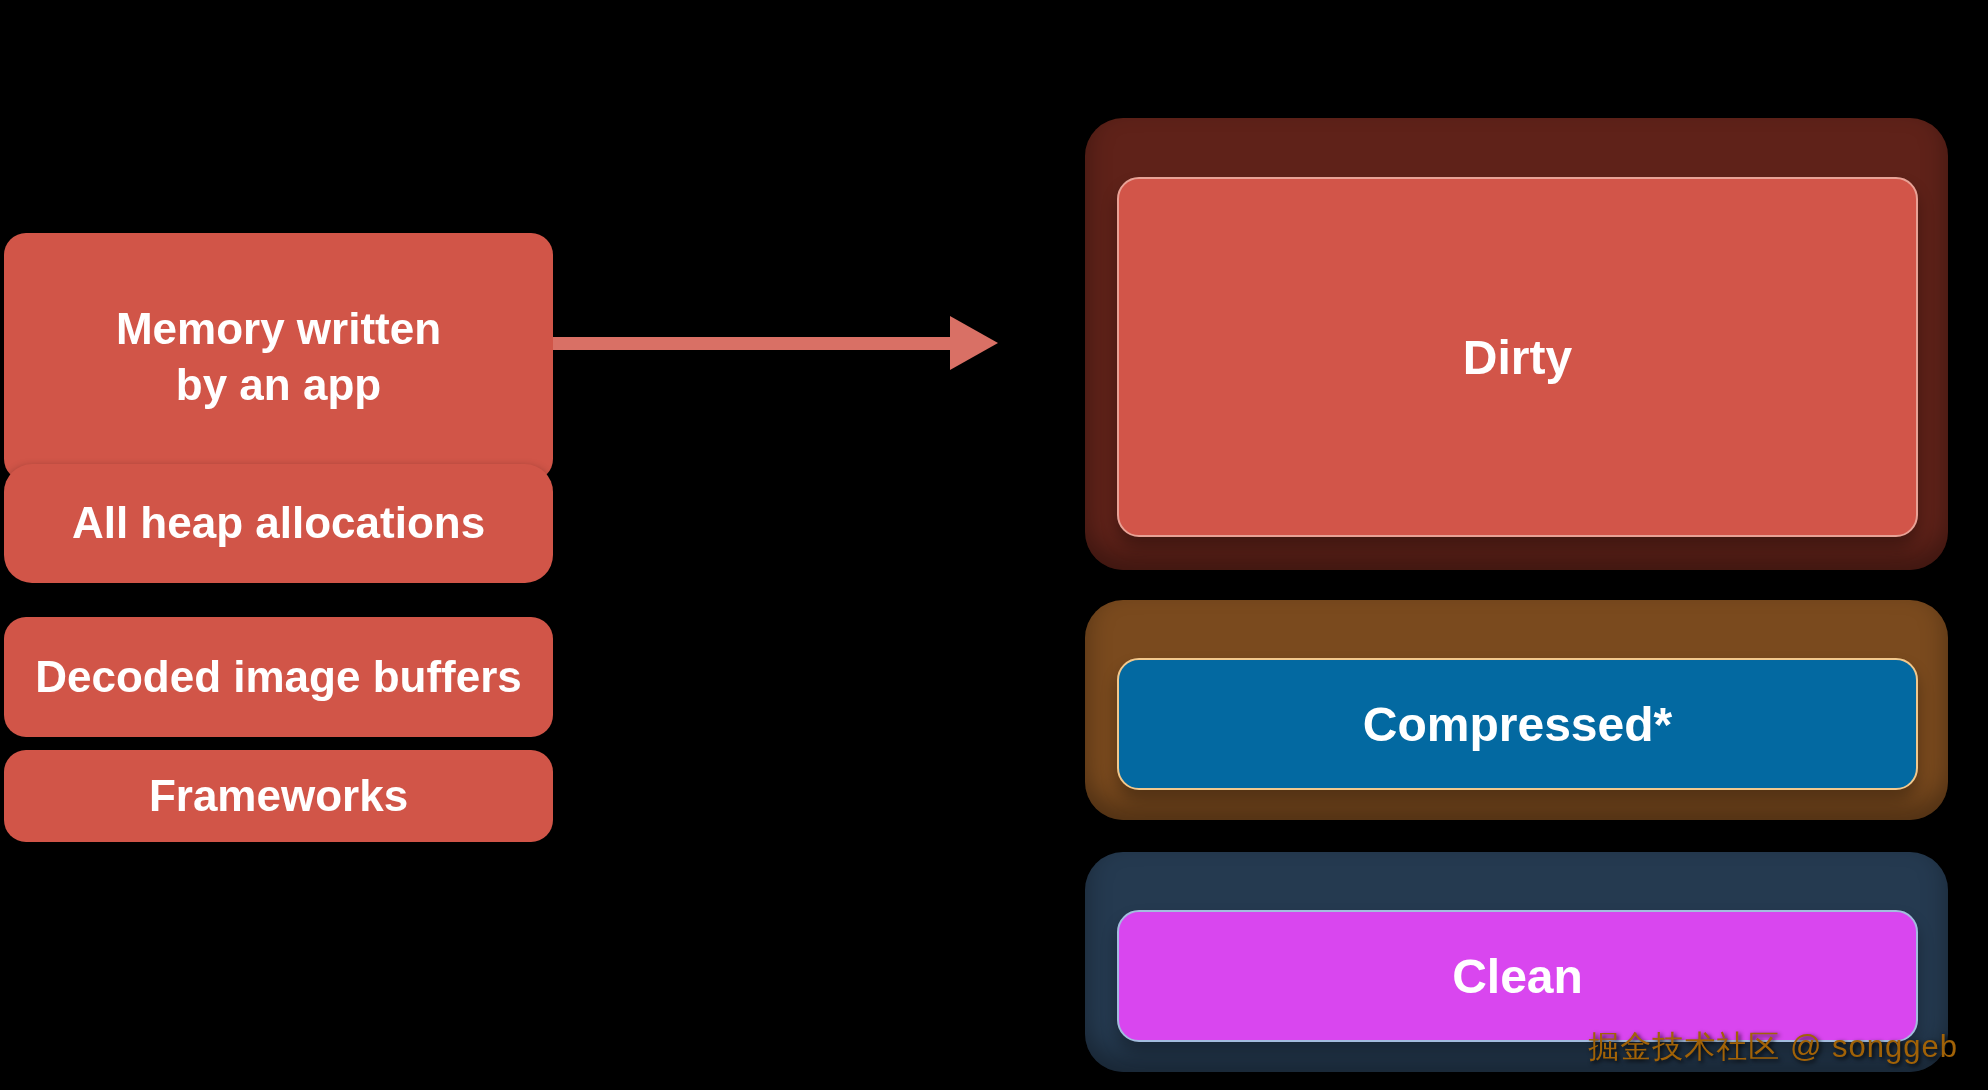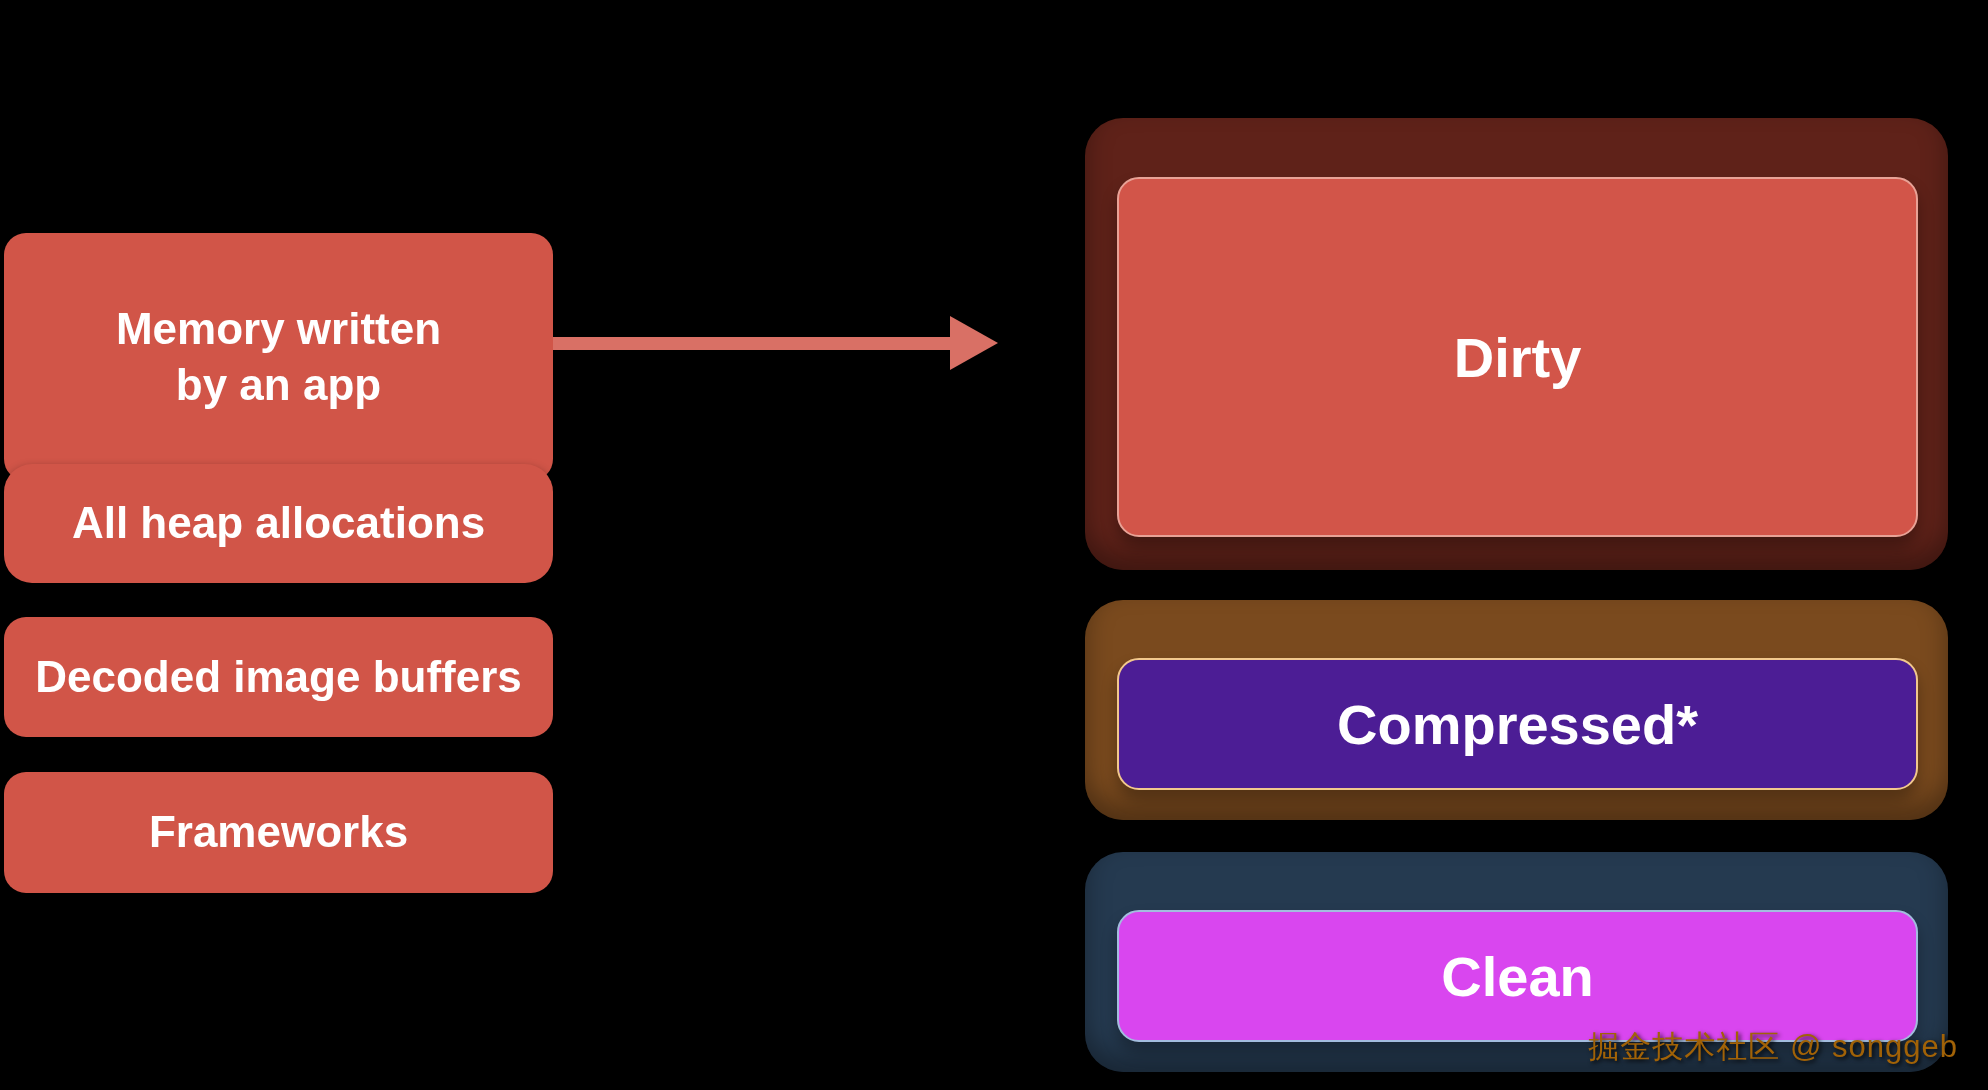--- a/index.html
+++ b/index.html
@@ -29,21 +29,21 @@
     color: #ffffff;
     font-weight: 700;
     font-size: 44px;
     line-height: 1.28;
     white-space: pre-line;
     box-shadow: 0 4px 10px rgba(0,0,0,0.45);
   }
   .src-box-1 { top: 233px; height: 248px; }
   .src-box-2 { top: 464px; height: 119px; }
   .src-box-3 { top: 617px; height: 120px; }
-  .src-box-4 { top: 772px; height: 121px; }
+  .src-box-4 { top: 750px; height: 92px; }
 
   
   .arrow-shaft {
     position: absolute;
     left: 553px;
     top: 337px;
     width: 399px;
     height: 13px;
   }
   .arrow-head {
@@ -75,21 +75,21 @@
     right: 30px;
     top: 29px;
     bottom: 33px;
     border-radius: 22px;
     border: 2px solid rgba(255,255,255,0.45);
     display: flex;
     align-items: center;
     justify-content: center;
     color: #ffffff;
     font-weight: 700;
-    font-size: 56px;
+    font-size: 48px;
     box-shadow: 0 10px 16px rgba(0,0,0,0.30);
     margin-top: 30px;
   }
   .cat-outer-compressed .cat-inner,
   .cat-outer-clean .cat-inner { top: 28px; bottom: 30px; }
 
   
   .watermark {
     position: absolute;
     right: 30px;
@@ -116,21 +116,21 @@
   <div class="src-box src-box-4" style="background: rgb(209, 85, 72);">Frameworks</div>
 
   <div class="arrow-shaft" style="background: rgb(217, 112, 101);"></div>
   <div class="arrow-head" style="border-left-color: rgb(217, 112, 101);"></div>
 
   <div class="cat-outer cat-outer-dirty" style="background: rgb(95, 34, 25);">
     <div class="cat-inner" style="background: rgb(210, 85, 73); border-color: rgb(232, 162, 150);">Dirty</div>
   </div>
 
   <div class="cat-outer cat-outer-compressed" style="background: rgb(122, 74, 30);">
-    <div class="cat-inner" style="background: #4c1d95; border-color: rgb(242, 200, 141);">Compressed*</div>
+    <div class="cat-inner" style="background: #0369a1; border-color: rgb(242, 200, 141);">Compressed*</div>
   </div>
 
   <div class="cat-outer cat-outer-clean" style="background: rgb(37, 58, 80);">
     <div class="cat-inner" style="background: #d946ef; border-color: rgb(163, 188, 222);">Clean</div>
   </div>
 
   <div class="watermark" style="color: #a16207;">掘金技术社区 @ songgeb</div>
 
 </div>
 

